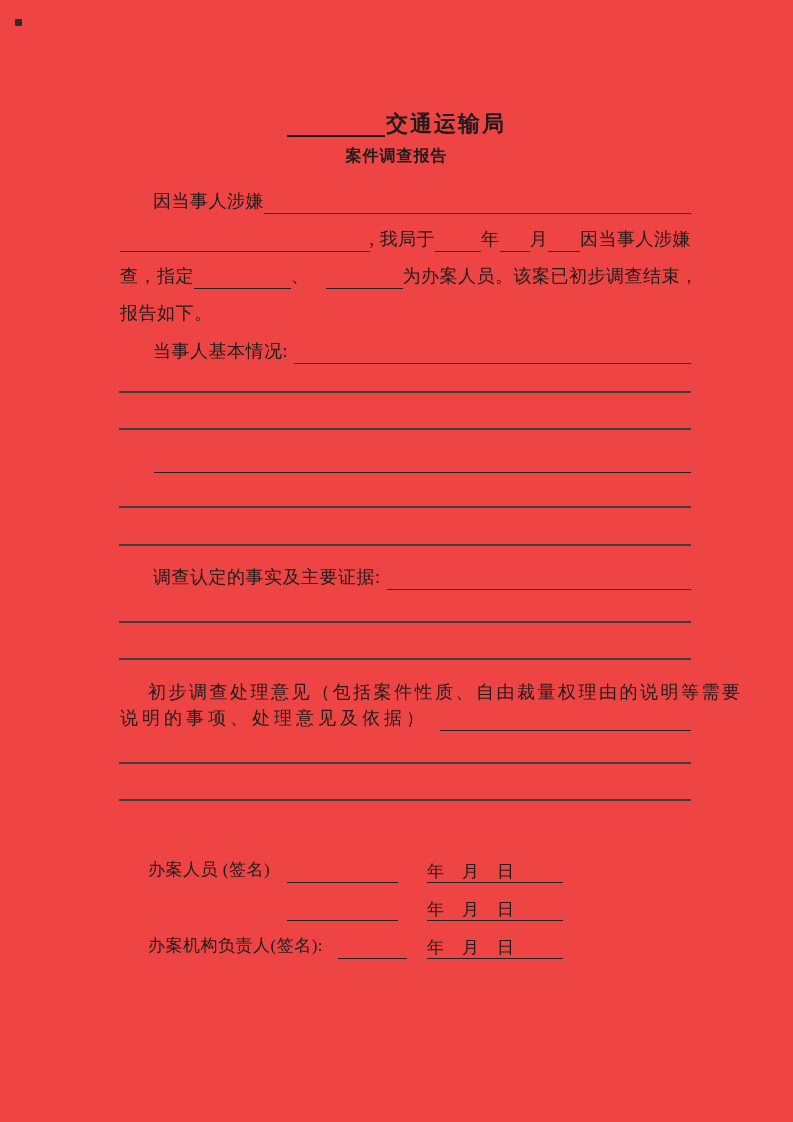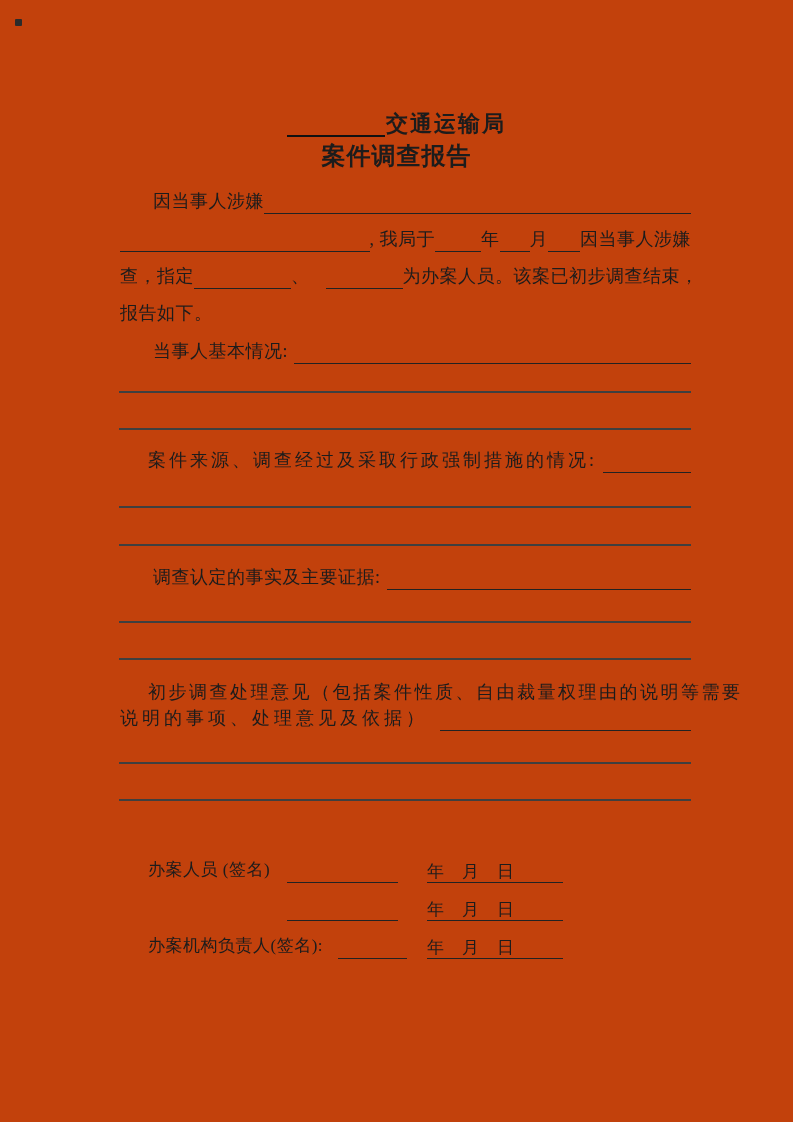--- a/index.html
+++ b/index.html
@@ -1,37 +1,37 @@
 <!DOCTYPE html>
 <html><head>
 <meta charset="utf-8">
 <style>
   html,body{margin:0;padding:0;background:#888;}
   .page{
     position:relative;
     width:793px;height:1122px;
     margin:0 auto;
-    background:#c2410c;
+    background:#ef4444;
     font-family:"Liberation Serif","DejaVu Serif",serif;
     color:#1c1c1c;
     overflow:hidden;
   }
   .speck{position:absolute;left:15px;top:19px;width:7px;height:7px;background:#2b2b2b;border-radius:1px;}
   .title1{
     position:absolute;left:0;top:109px;width:100%;
     display:flex;justify-content:center;align-items:flex-end;
     font-family:"Liberation Sans","DejaVu Sans",sans-serif;
     font-weight:bold;font-size:22px;line-height:26px;letter-spacing:2px;
   }
   .title1 .tblank{width:98px;height:26px;border-bottom:2px solid #111;margin-right:1px;}
   .title2{
     position:absolute;left:0;top:143px;width:100%;
     text-align:center;
     font-family:"Liberation Sans","DejaVu Sans",sans-serif;
-    font-weight:bold;font-size:24px;line-height:25px;letter-spacing:1px;
+    font-weight:bold;font-size:16px;line-height:25px;letter-spacing:1px;
   }
   .line{
     position:absolute;left:120px;width:571px;height:25px;
     display:flex;align-items:flex-end;
     font-size:18px;line-height:25px;white-space:nowrap;
     letter-spacing:0.5px;
   }
   .indent{width:28px;flex:0 0 auto;}
   .indent-w{width:33px;flex:0 0 auto;}
   .blank{border-bottom:1.5px solid #222;align-self:stretch;flex:0 0 auto;}
@@ -99,21 +99,20 @@
   <div class="line" style="top:339px">
     <span class="indent-w"></span>
       <span>当事人基本情况:</span>
       <span class="fill gap6"></span>
   </div>
   <div class="rule" style="top:391px"></div>
   <div class="rule" style="top:428px"></div>
 
   <div class="line" style="top:448px">
     <span class="indent"></span>
-      <span class="ls3">案件来源、调查经过及采取行政强制措施的情况:</span>
       <span class="fill gap6" style="min-width:60px"></span>
   </div>
   <div class="rule" style="top:506px"></div>
   <div class="rule" style="top:544px"></div>
 
   <div class="line" style="top:565px">
     <span class="indent-w"></span>
       <span>调查认定的事实及主要证据:</span>
       <span class="fill gap6"></span>
   </div>

